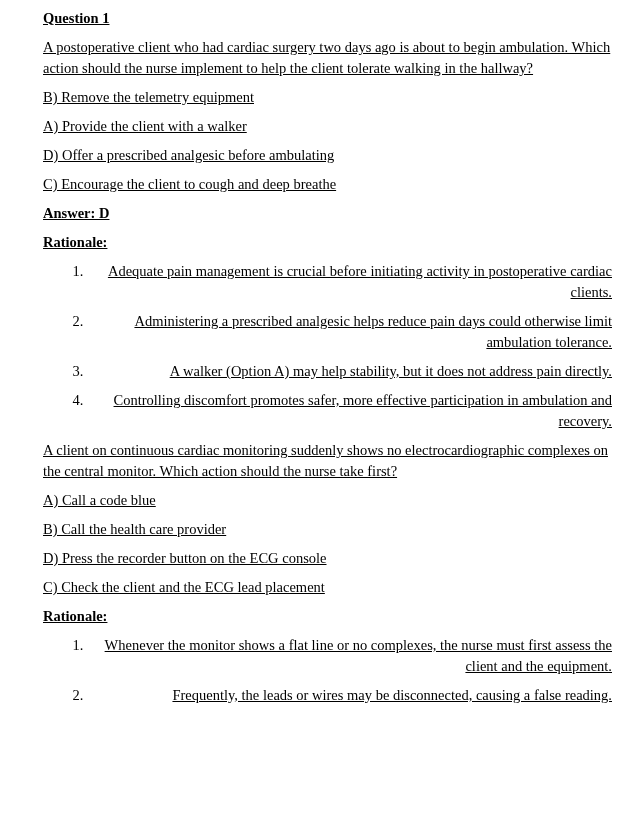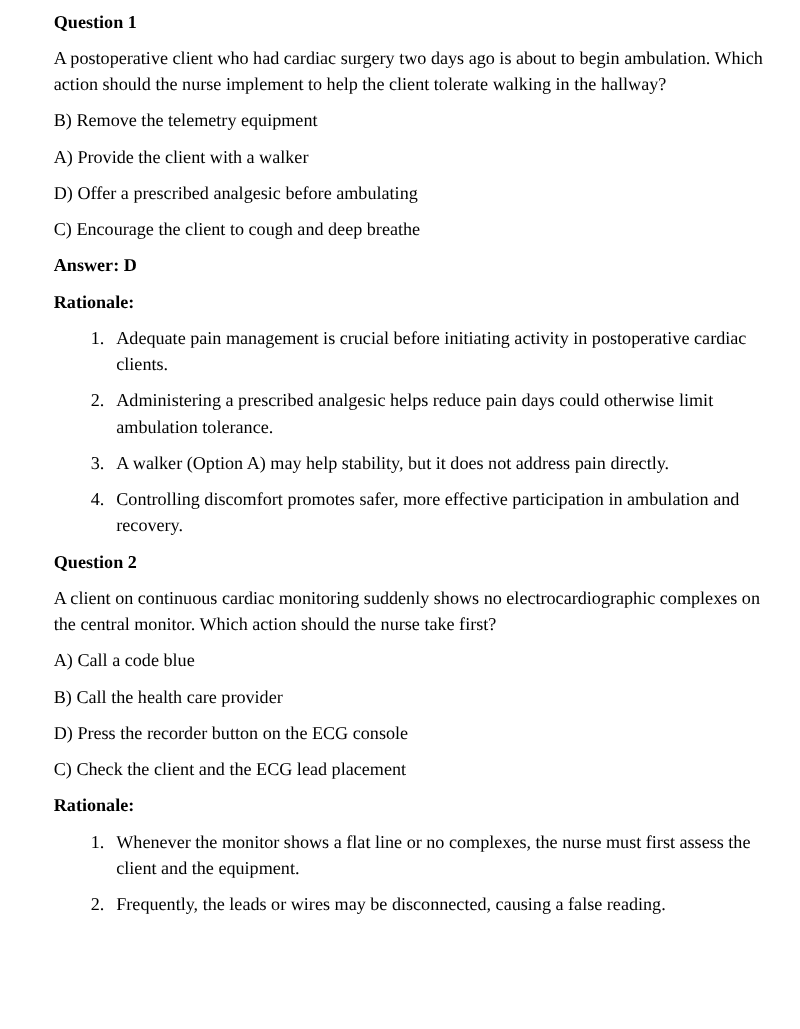--- a/index.html
+++ b/index.html
@@ -27,26 +27,27 @@
   .stem, .option {
     margin: 0 0 8px 0;
   }
   .answer, .rationale-label {
     font-weight: bold;
     margin: 0 0 8px 0;
   }
   .rationale-list {
     margin: 0 0 8px 0;
     padding: 0 0 0 44px;
+    text-align: right;
   }
   .rationale-list li {
     margin: 0 0 8px 0;
     padding-left: 6px;
   }
-  .question-block { margin: 0; }
+  .question-block { margin: 0; text-decoration: underline; }
 </style>
 </head>
 <body>
 
 <div class="doc">
 
   <section class="question-block">
     <h2 class="qheading">Question 1</h2>
     <p class="stem">A postoperative client who had cardiac surgery two days ago is about to begin ambulation. Which action should the nurse implement to help the client tolerate walking in the hallway?</p>
     <p class="option">B) Remove the telemetry equipment</p>
@@ -57,21 +58,20 @@
     <p class="rationale-label">Rationale:</p>
     <ol class="rationale-list">
       <li>Adequate pain management is crucial before initiating activity in postoperative cardiac clients.</li>
       <li>Administering a prescribed analgesic helps reduce pain days could otherwise limit ambulation tolerance.</li>
       <li>A walker (Option A) may help stability, but it does not address pain directly.</li>
       <li>Controlling discomfort promotes safer, more effective participation in ambulation and recovery.</li>
     </ol>
   </section>
 
   <section class="question-block">
-    <h2 class="qheading">Question 2</h2>
     <p class="stem">A client on continuous cardiac monitoring suddenly shows no electrocardiographic complexes on the central monitor. Which action should the nurse take first?</p>
     <p class="option">A) Call a code blue</p>
     <p class="option">B) Call the health care provider</p>
     <p class="option">D) Press the recorder button on the ECG console</p>
     <p class="option">C) Check the client and the ECG lead placement</p>
     <p class="rationale-label">Rationale:</p>
     <ol class="rationale-list">
       <li>Whenever the monitor shows a flat line or no complexes, the nurse must first assess the client and the equipment.</li>
       <li>Frequently, the leads or wires may be disconnected, causing a false reading.</li>
     </ol>

